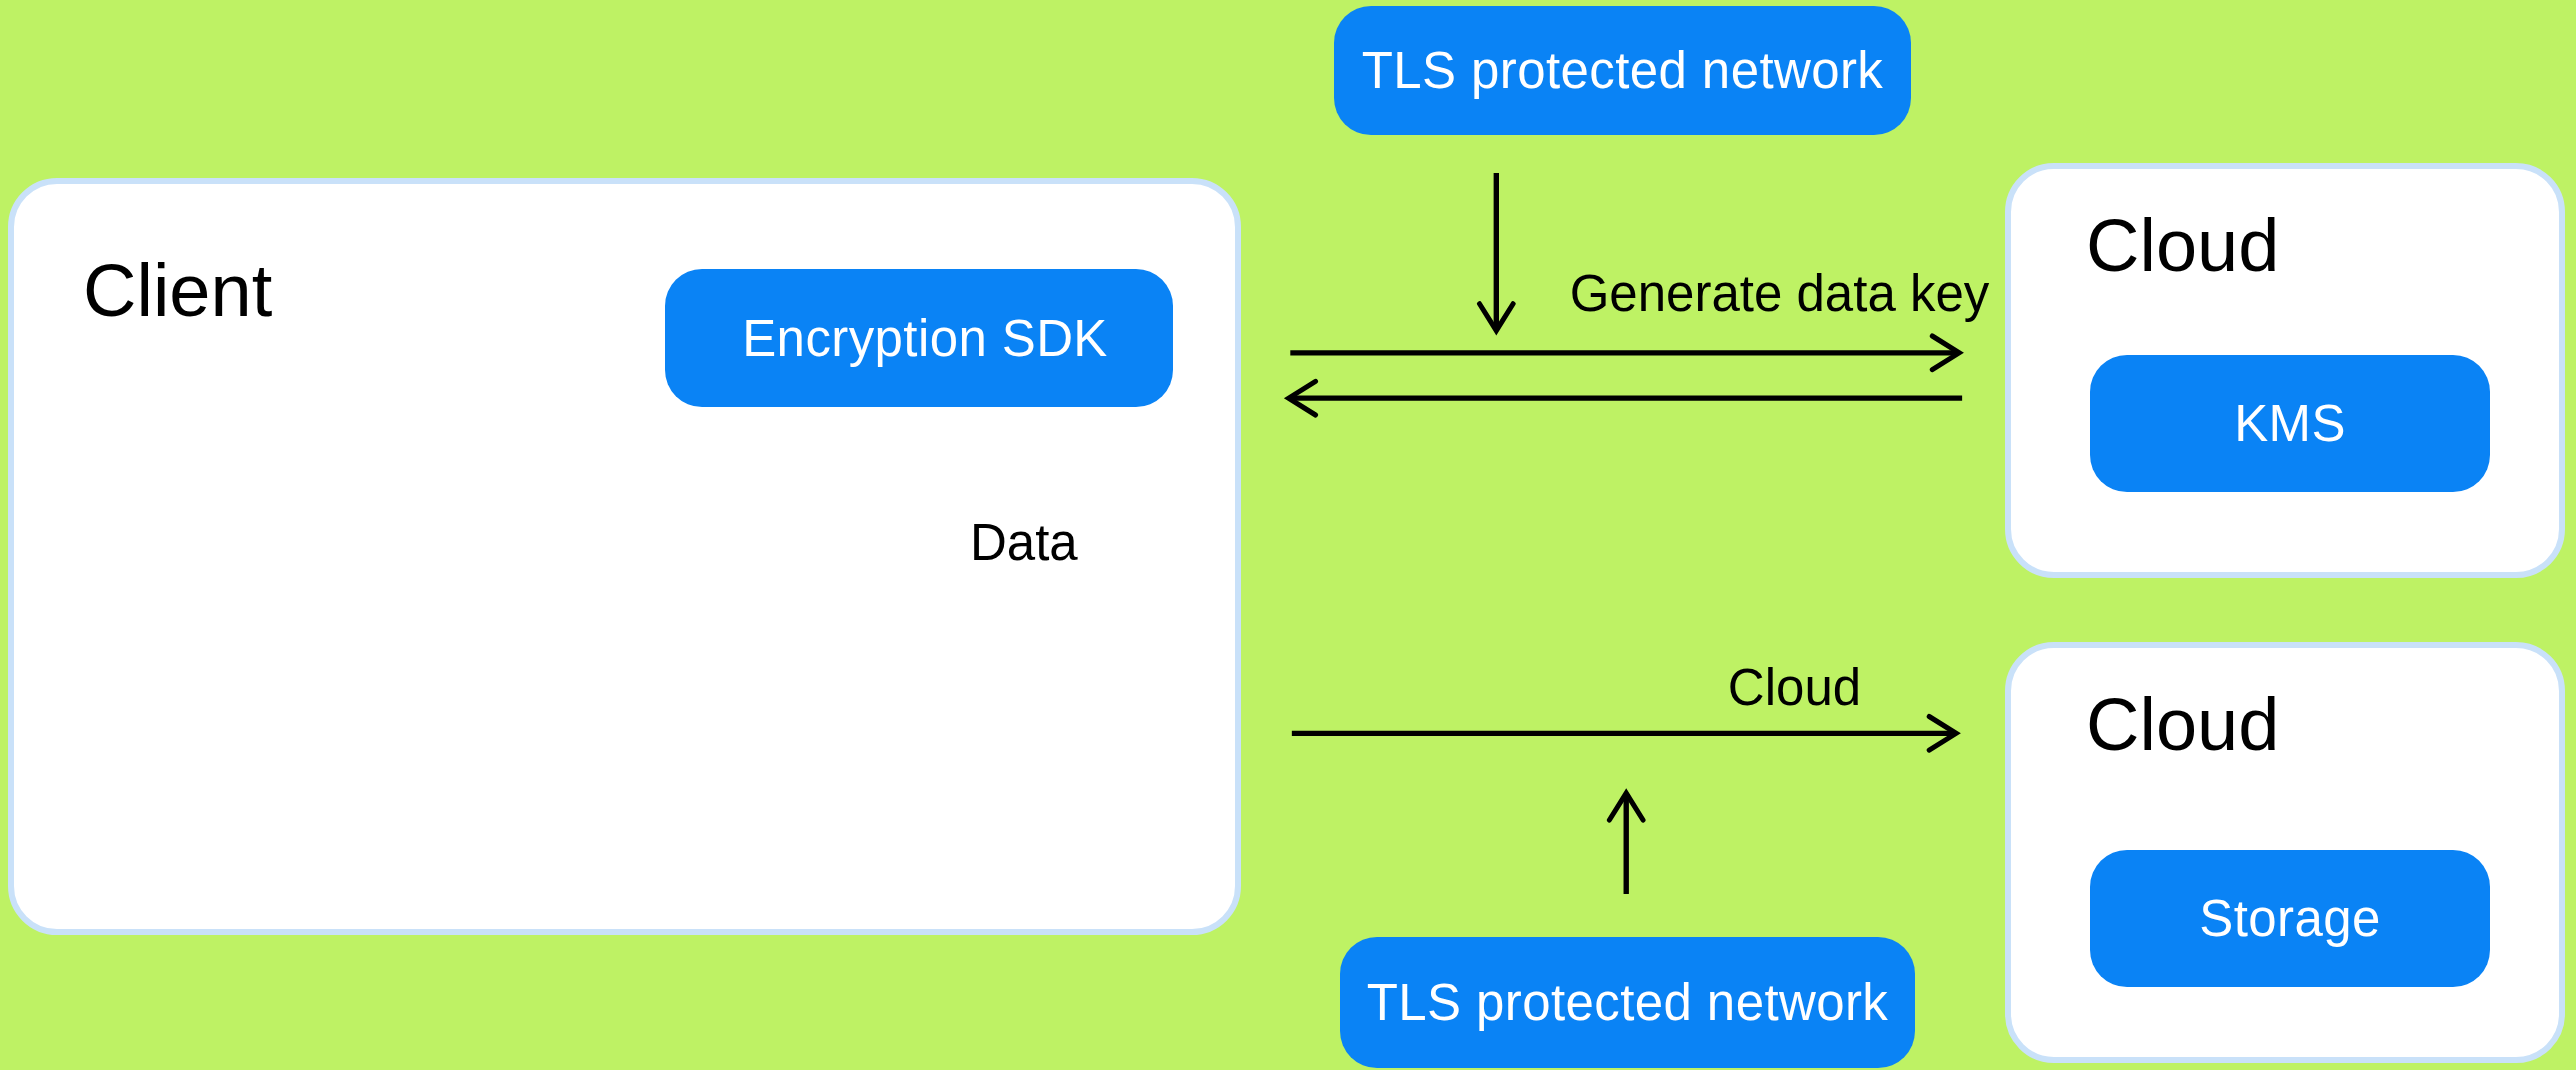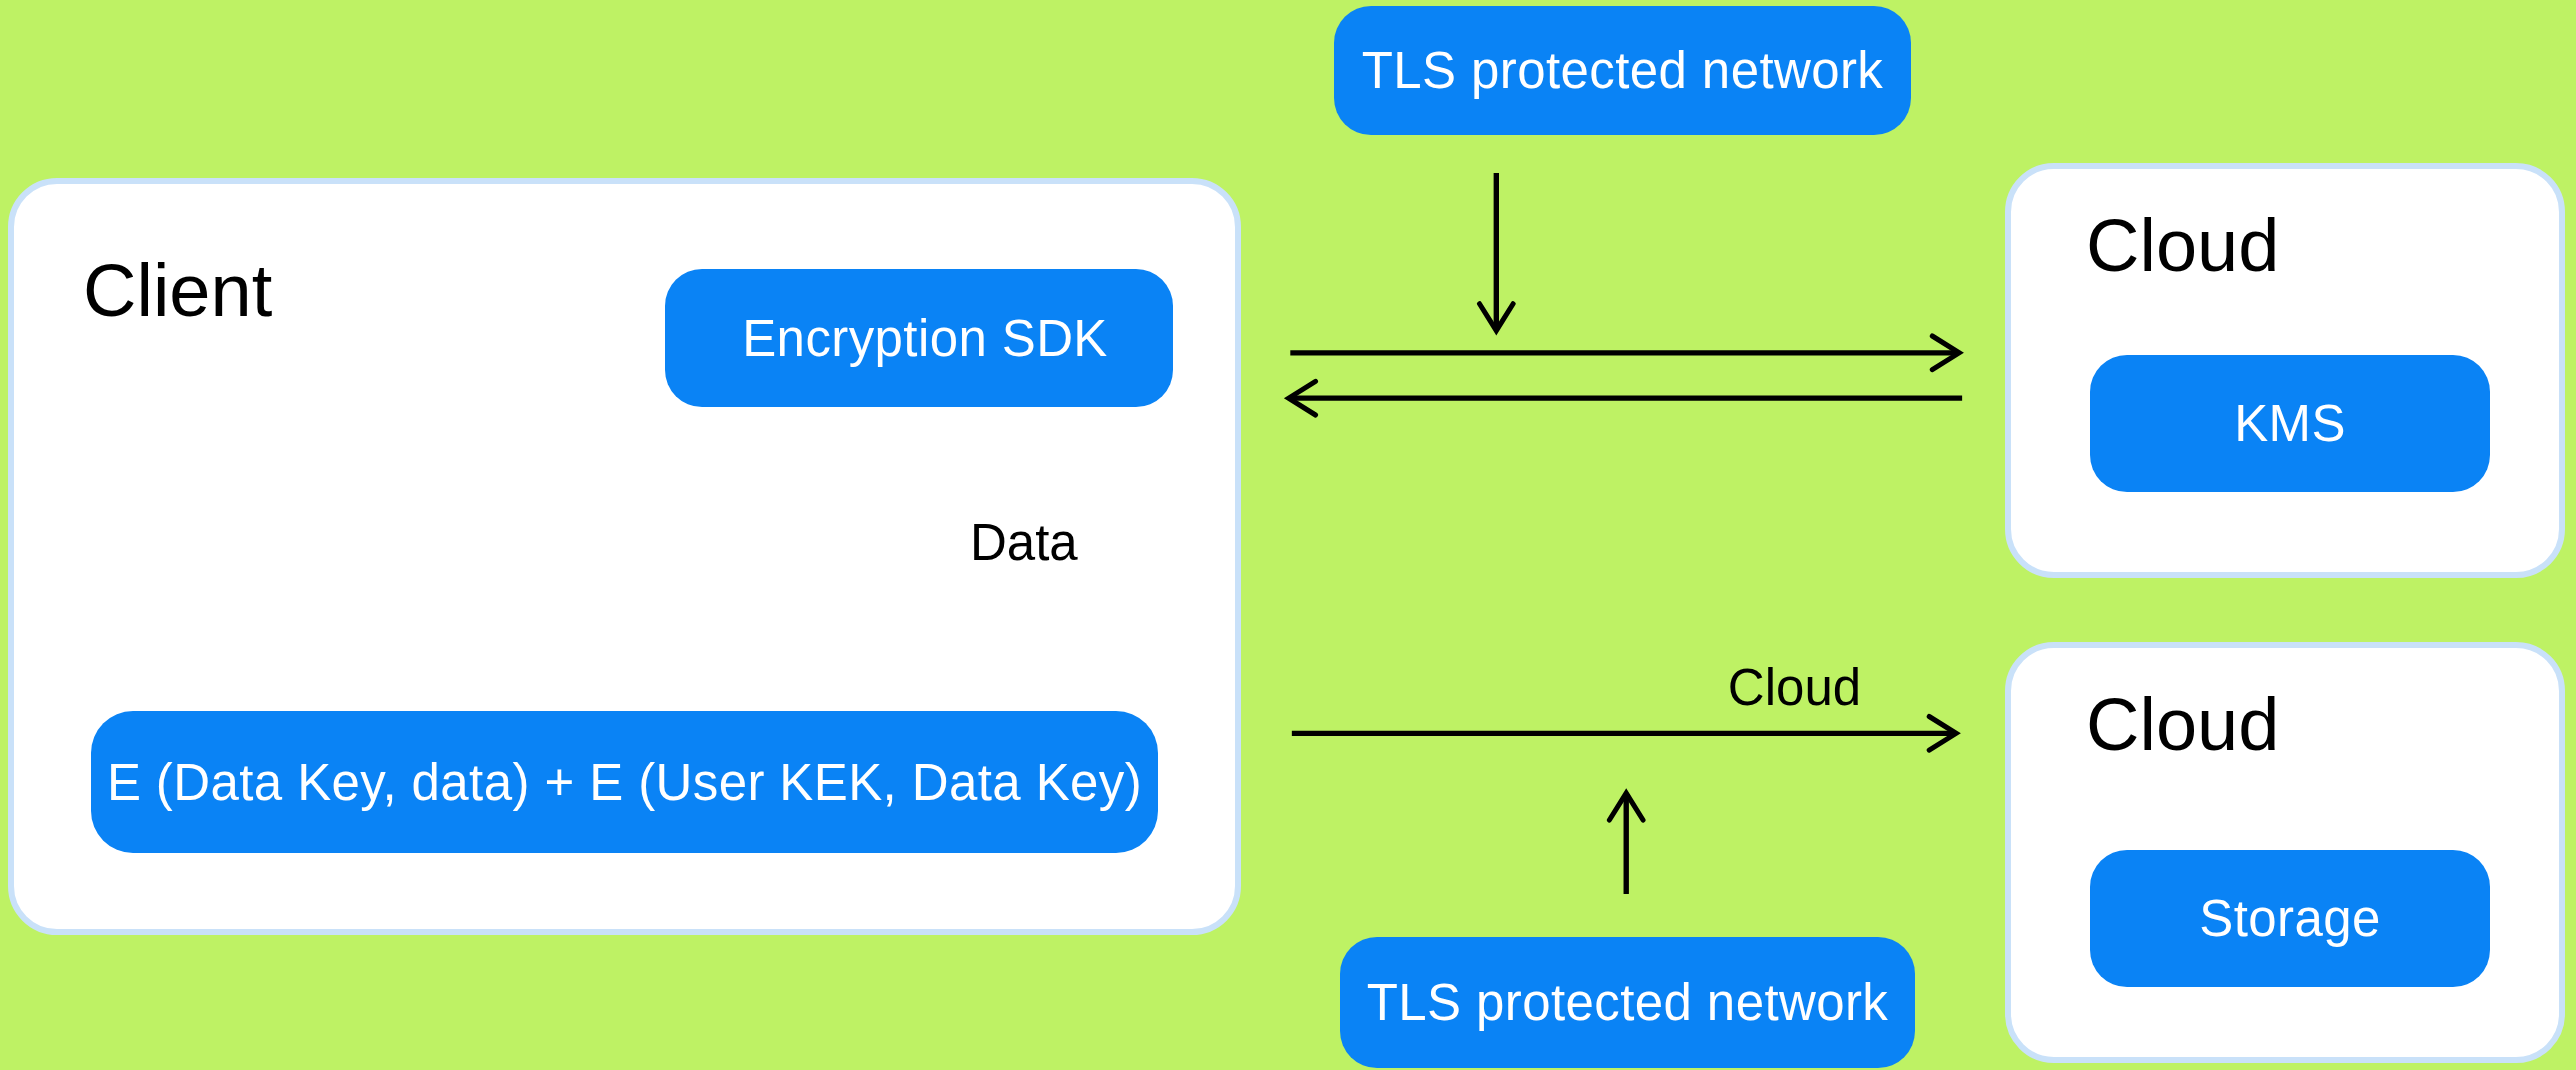--- a/index.html
+++ b/index.html
@@ -83,38 +83,36 @@
 
   <div class="container-box" style="left:7.7px; top:178px; width:1233px; height:757px;"></div>
   <div class="big-title" style="left:83px; top:254px;">Client</div>
 
   <div class="pill" style="left:665px; top:269px; width:496px; height:138px;padding-left:12px;">
     <span>Encryption SDK</span>
   </div>
 
   <div class="flow-label" style="left:970px; top:509px;">Data</div>
 
-  <div class="pill" style="left:91px; top:711px; width:1067px; height:142px; border-radius:42px;">
-    <span>E (Data Key, data) + E (User KEK, Data Key)</span>
-  </div>
 
   <div class="container-box" style="left:2005px; top:163px; width:560px; height:415px;"></div>
   <div class="big-title" style="left:2086px; top:209px;">Cloud</div>
   <div class="pill" style="left:2090px; top:355px; width:400px; height:137px;">
     <span>KMS</span>
   </div>
 
   <div class="container-box" style="left:2005px; top:642px; width:560px; height:421px;"></div>
   <div class="big-title" style="left:2086px; top:688px;">Cloud</div>
   <div class="pill" style="left:2090px; top:850px; width:400px; height:137px;">
     <span>Storage</span>
   </div>
 
   <div class="pill" style="left:1340px; top:937px; width:575px; height:131px;">
     <span>TLS protected network</span>
   </div>
 
+  <div class="flow-label" style="left:1564px; top:260px; width:431px;">Generate data key</div>
 
 
   <div class="flow-label" style="left:1679px; top:654px; width:231px;">Cloud</div>
 
 </div>
 
 
 </body></html>

